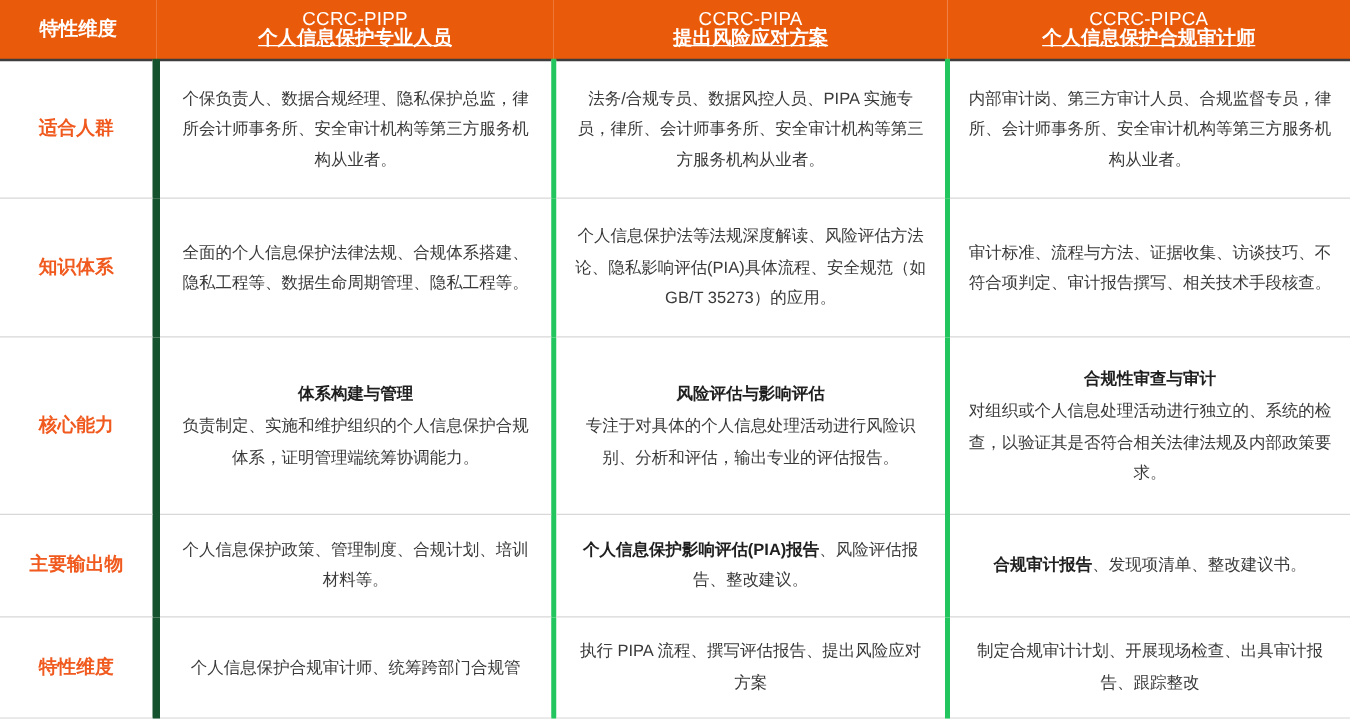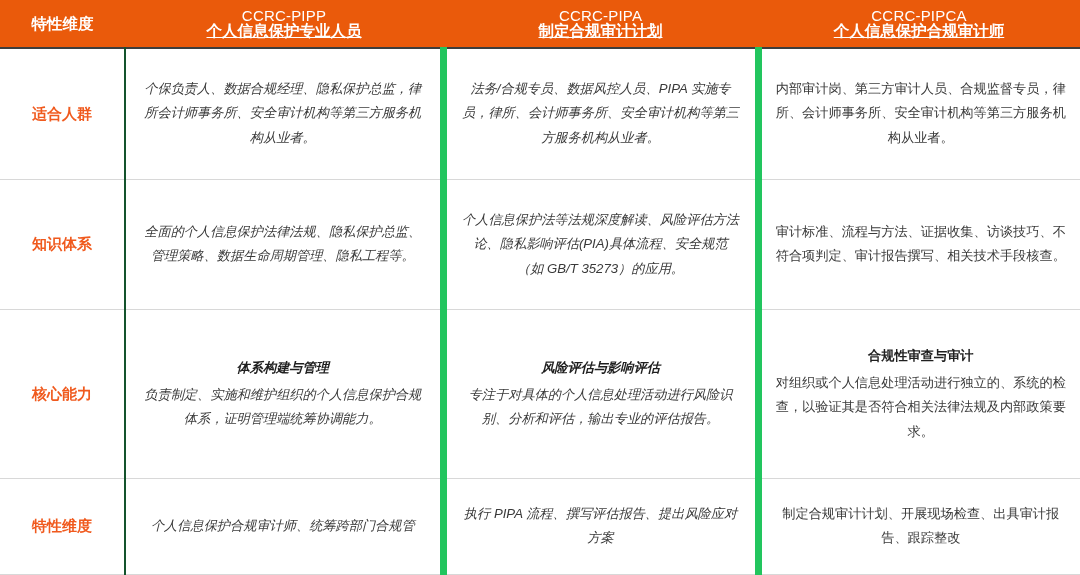--- a/index.html
+++ b/index.html
@@ -61,22 +61,22 @@
     border: 1px solid #d8d8d8;
     border-left: none;
     border-right: none;
     padding: 9px 14px;
     vertical-align: middle;
     text-align: center;
     font-size: 13.2px;
     line-height: 1.85;
     color: #3a3a3a;
   }
-  tbody td.vline { border-right: 7px solid #22c55e; font-style: italic; }
-  tbody tr td:first-child { border-right: 2px solid #14532d; }
+  tbody td.vline { border-right: 4px solid #22c55e; }
+  tbody tr td:first-child { border-right: 6px solid #14532d; }
 
   tbody tr:first-child td { border-top: 2px solid #3d3d3d; }
 
   td.dim {
     color: #f05a1e;
     font-weight: bold;
     font-size: 15px;
     text-align: center;
     padding: 6px 4px;
     line-height: 1.2;
@@ -119,46 +119,52 @@
     </colgroup>
     <thead>
       <tr>
         <th class="dim-head">特性维度</th>
         <th>
           <span class="code">CCRC-PIPP</span>
           <span class="name">个人信息保护专业人员</span>
         </th>
         <th>
           <span class="code">CCRC-PIPA</span>
-          <span class="name">制定合规审计计划</span>
+          <span class="name">提出风险应对方案</span>
         </th>
         <th>
           <span class="code">CCRC-PIPCA</span>
           <span class="name">个人信息保护合规审计师</span>
         </th>
       </tr>
     </thead>
     <tbody>
         <tr>
           <td class="dim">适合人群</td>
           <td class="vline"><span class="body-text">个保负责人、数据合规经理、隐私保护总监，律所会计师事务所、安全审计机构等第三方服务机构从业者。</span></td>
           <td class="vline"><span class="body-text">法务/合规专员、数据风控人员、PIPA 实施专员，律所、会计师事务所、安全审计机构等第三方服务机构从业者。</span></td>
           <td><span class="body-text">内部审计岗、第三方审计人员、合规监督专员，律所、会计师事务所、安全审计机构等第三方服务机构从业者。</span></td>
         </tr>
         <tr>
           <td class="dim">知识体系</td>
-          <td class="vline"><span class="body-text">全面的个人信息保护法律法规、隐私保护总监、管理策略、数据生命周期管理、隐私工程等。</span></td>
+          <td class="vline"><span class="body-text">全面的个人信息保护法律法规、合规体系搭建、隐私工程等、数据生命周期管理、隐私工程等。</span></td>
           <td class="vline"><span class="body-text">个人信息保护法等法规深度解读、风险评估方法论、隐私影响评估(PIA)具体流程、安全规范（如 GB/T 35273）的应用。</span></td>
           <td><span class="body-text">审计标准、流程与方法、证据收集、访谈技巧、不符合项判定、审计报告撰写、相关技术手段核查。</span></td>
         </tr>
         <tr>
           <td class="dim">核心能力</td>
           <td class="vline"><span class="lead">体系构建与管理</span><span class="body-text">负责制定、实施和维护组织的个人信息保护合规体系，证明管理端统筹协调能力。</span></td>
           <td class="vline"><span class="lead">风险评估与影响评估</span><span class="body-text">专注于对具体的个人信息处理活动进行风险识别、分析和评估，输出专业的评估报告。</span></td>
           <td><span class="lead">合规性审查与审计</span><span class="body-text">对组织或个人信息处理活动进行独立的、系统的检查，以验证其是否符合相关法律法规及内部政策要求。</span></td>
+        </tr>
+        <tr>
+          <td class="dim">主要输出物</td>
+          <td class="vline"><span class="body-text">个人信息保护政策、管理制度、合规计划、培训材料等。</span></td>
+          <td class="vline"><span class="inline-lead">个人信息保护影响评估(PIA)报告</span><span class="body-text">、风险评估报告、整改建议。</span></td>
+          <td><span class="inline-lead">合规审计报告</span><span class="body-text">、发现项清单、整改建议书。</span></td>
         </tr>
         <tr>
           <td class="dim">特性维度</td>
           <td class="vline"><span class="body-text">个人信息保护合规审计师、统筹跨部门合规管</span></td>
           <td class="vline"><span class="body-text">执行 PIPA 流程、撰写评估报告、提出风险应对方案</span></td>
           <td><span class="body-text">制定合规审计计划、开展现场检查、出具审计报告、跟踪整改</span></td>
         </tr>
       </tbody>
   </table>
 </div>

